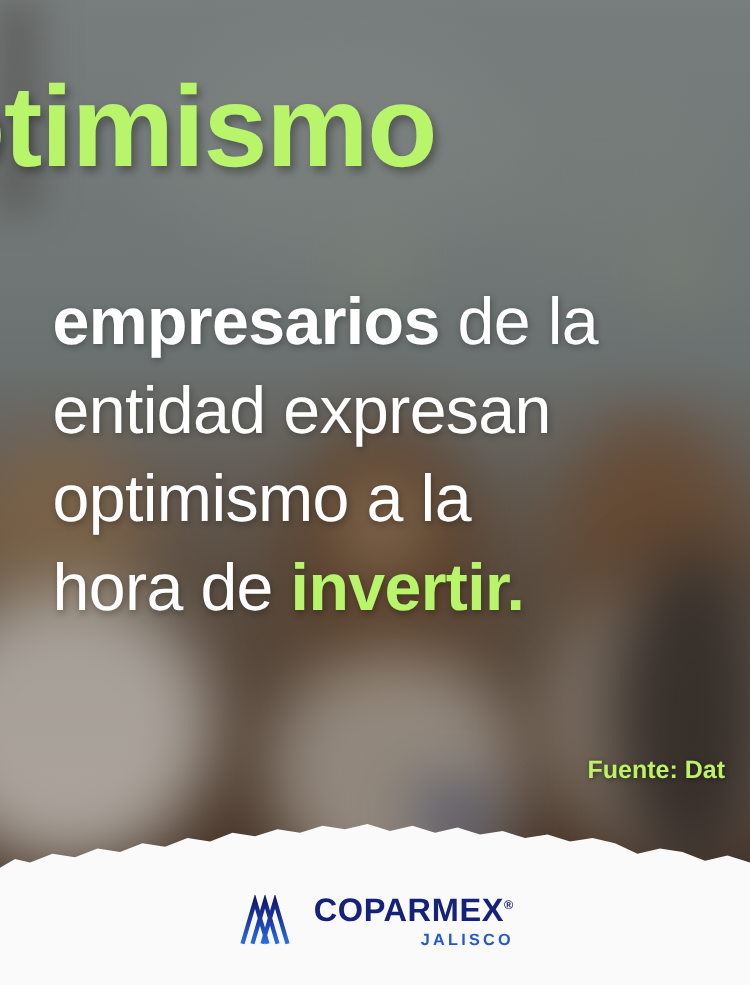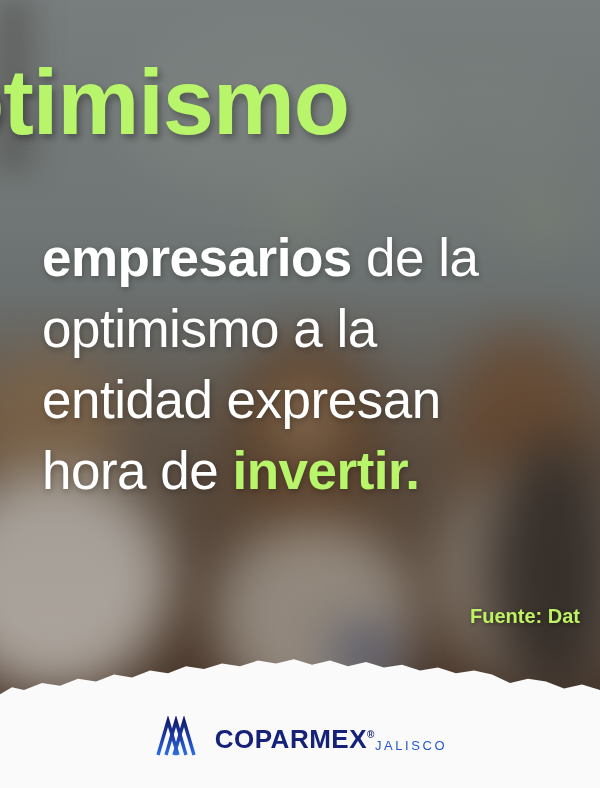--- a/index.html
+++ b/index.html
@@ -152,40 +152,40 @@
     left: 0; right: 0;
     bottom: 30px;
     display: flex;
     align-items: center;
     justify-content: center;
     gap: 16px;
   }
   .logo-mark { width: 46px; height: 42px; flex: 0 0 auto; }
   .logo-words {
     display: flex;
-    flex-direction: row;
+    flex-direction: column;
     align-items: flex-end;
     line-height: 1;
   }
   .logo-name {
     font-size: 26px;
     font-weight: 700;
     letter-spacing: 0.5px;
     color: #16217a;
     position: relative;
   }
   .logo-name .reg {
     font-size: 10px;
     vertical-align: super;
     font-weight: 700;
   }
   .logo-city {
-    margin-top: 16px;
+    margin-top: 4px;
     font-size: 13px;
-    font-weight: 400;
+    font-weight: 700;
     letter-spacing: 2.6px;
     color: #2458cc;
   }
 </style>
 </head>
 <body>
 
 <div class="poster">
 
   <div class="photo">
@@ -204,22 +204,22 @@
     <div class="blob b-dark-r"></div>
     <div class="blob b-blue"></div>
     <div class="edge-shade"></div>
   </div>
   <div class="scrim"></div>
 
   <div class="headline">otimismo</div>
 
   <div class="body-copy">
     <div><b>empresarios</b><span> de la</span></div>
+    <div><span>entidad expresan</span></div>
     <div><span>optimismo a la</span></div>
-    <div><span>entidad expresan</span></div>
     <div><span>hora de </span><span class="accent">invertir.</span></div>
   </div>
 
   <div class="source">Fuente: Dat</div>
 
   <div class="footer">
     <div class="footer-inner">
 
       <span class="logo-mark">
         <svg viewBox="0 0 46 42" width="46" height="42" aria-hidden="true">

